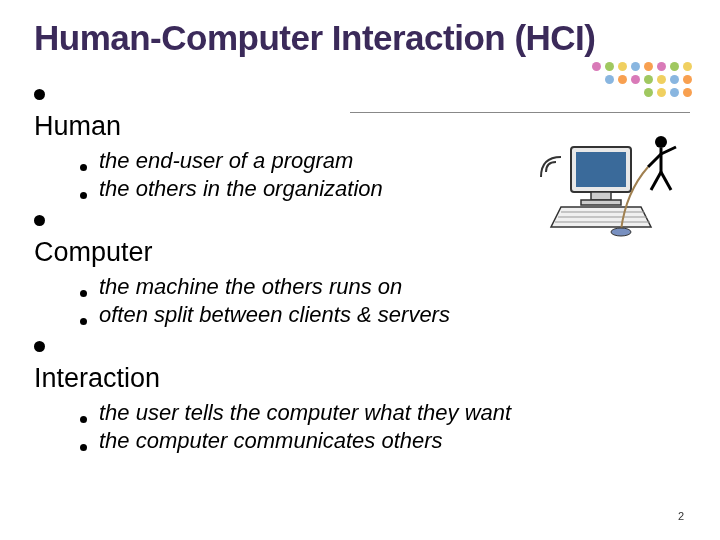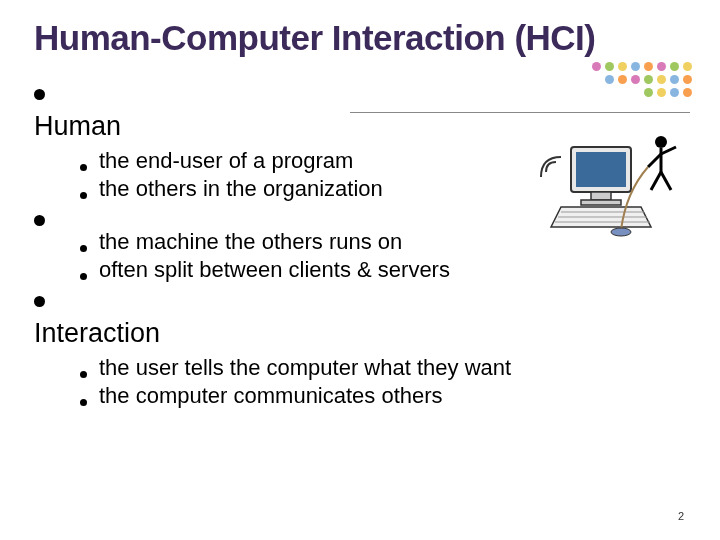--- a/index.html
+++ b/index.html
@@ -98,20 +98,21 @@
   }
   .sub-text {
     font-size: 22px;
     color: #000;
   }
   ul.sub-list {
     list-style: none;
     padding-left: 46px;
     margin-top: 6px;
     margin-bottom: 8px;
+    font-style: italic;
   }
   ul.sub-list > li {
     margin-bottom: 2px;
   }
   .page-num {
     position: absolute;
     bottom: 18px;
     right: 36px;
     font-size: 11px;
     color: #333;
@@ -209,20 +210,21 @@
               <span class="sub-bullet-dot"></span>
               <span class="sub-text">the others in the organization</span>
             </div>
           </li>
         </ul>
       </li>
 
       <li>
         <div class="bullet-row">
           <span class="bullet-dot"></span>
+          <span class="top-label">Computer</span>
         </div>
         <ul class="sub-list">
           <li>
             <div class="sub-bullet-row">
               <span class="sub-bullet-dot"></span>
               <span class="sub-text">the machine the others runs on</span>
             </div>
           </li>
           <li>
             <div class="sub-bullet-row">

